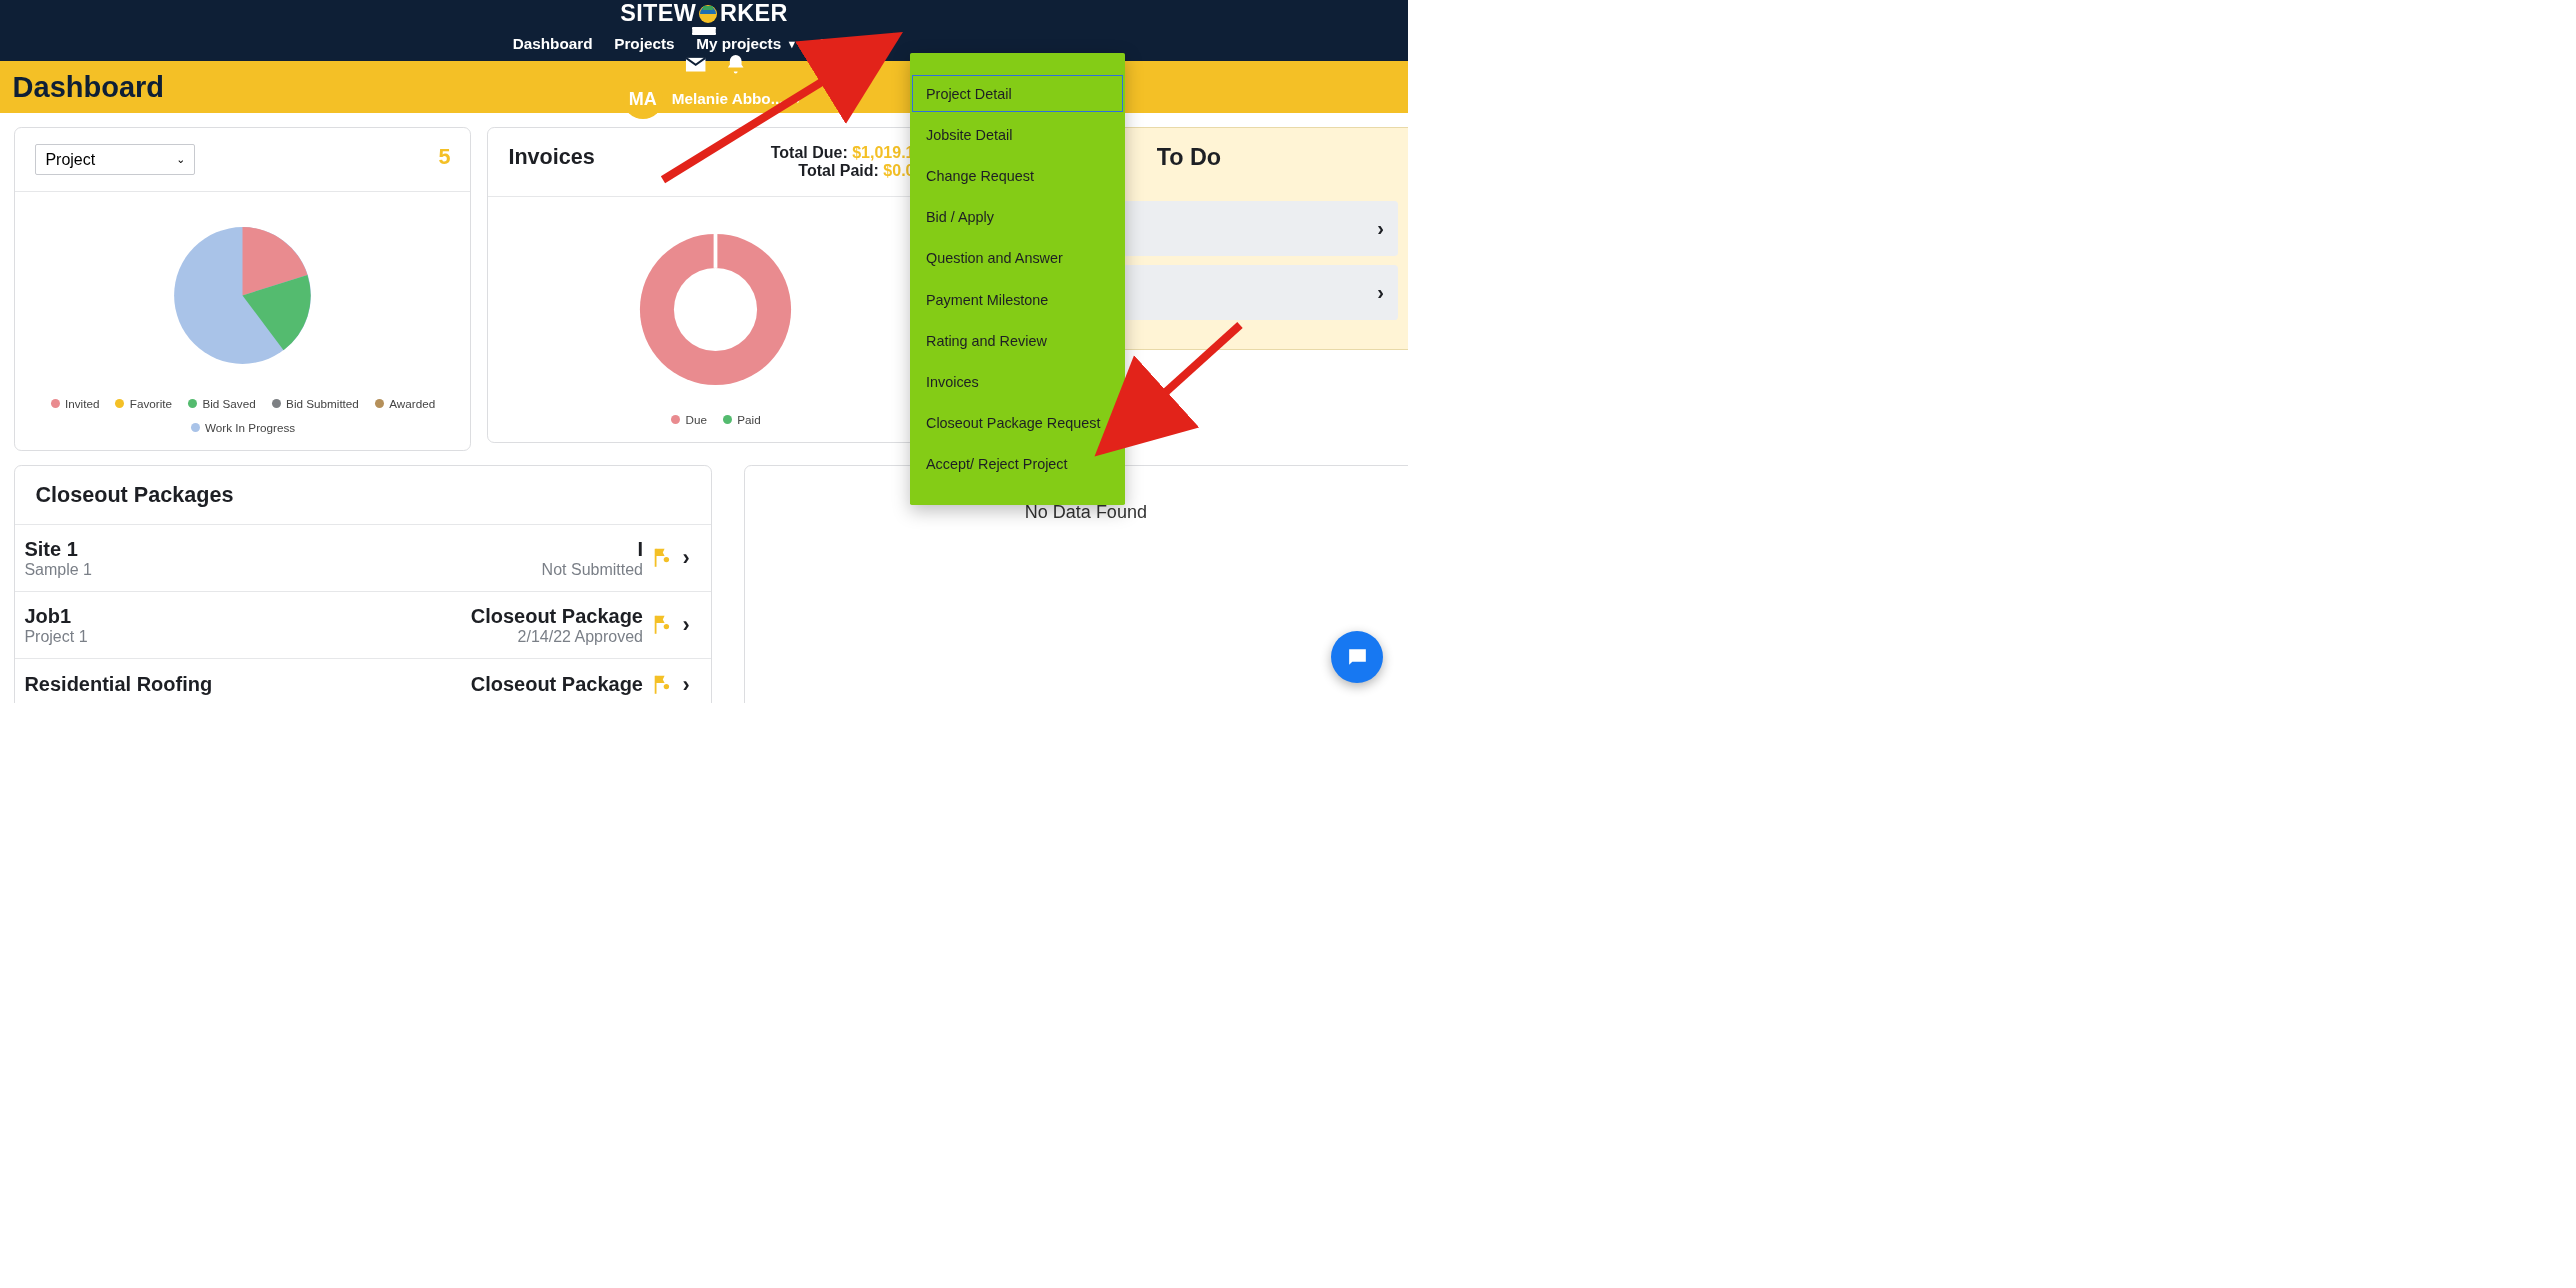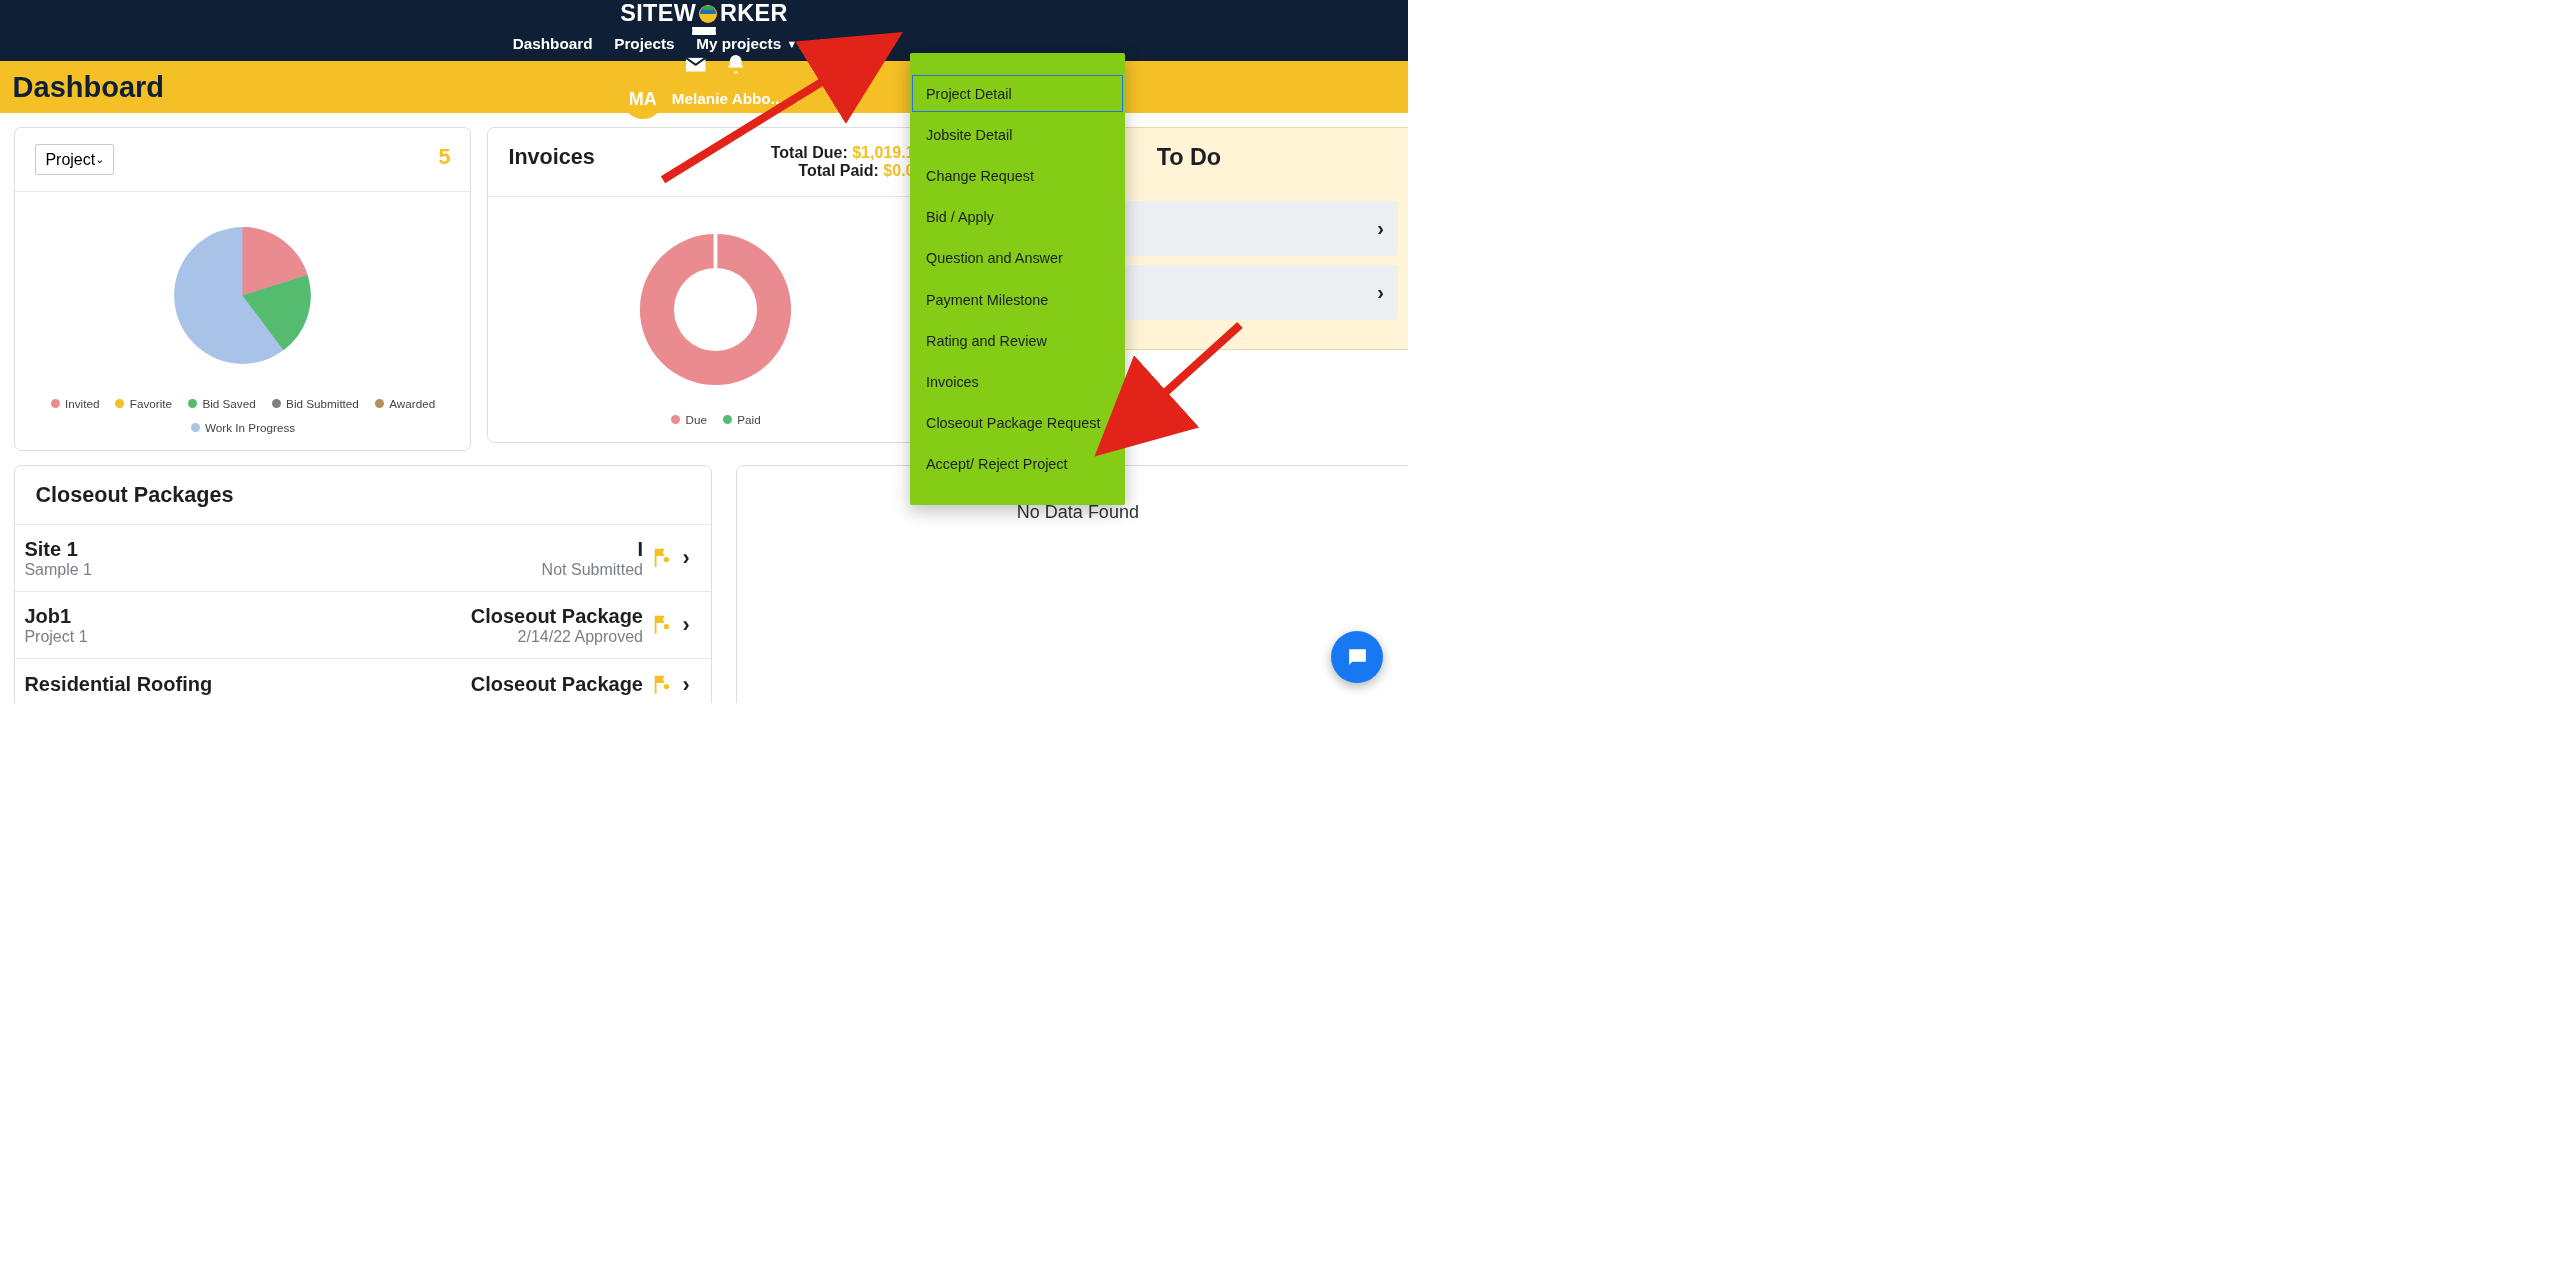--- a/index.html
+++ b/index.html
@@ -27,40 +27,40 @@
 .titlebar { background:#f4c026; height:52px; display:flex; align-items:center; padding:0 12.6px; }
 .titlebar h1 { color:#0e1f36; font-size:29px; font-weight:700; }
 
 
 .content { padding:14.4px; display:grid; grid-template-columns: 457px 457px 457px; gap:16px; align-items:start; }
 
 .card { background:#fff; border:0.9px solid #dcdde0; border-radius:7.2px; overflow:hidden; }
 .card-header { padding:16px 20px; border-bottom:0.9px solid #e6e7e9; display:flex; justify-content:space-between; align-items:flex-start; }
 .card-title { font-size:21.6px; font-weight:700; color:#1d1f24; }
 
-.select { border:0.9px solid #c8cacf; border-radius:2px; padding:5.4px 9px; font-size:16px; display:flex; align-items:center; cursor:pointer; }
+.select { border:0.9px solid #c8cacf; border-radius:2px; padding:5.4px 9px; font-size:16px; display:flex; align-items:center; gap:81px; cursor:pointer; }
 .count-badge { color:#f4c026; font-size:21.6px; font-weight:700; }
 
 .project-card .chart-area { padding:18px 0 9px; text-align:center; }
 .legend { display:flex; flex-wrap:wrap; justify-content:center; gap:10.8px 16px; font-size:11.7px; color:#444; padding:3.6px 27px 16px;text-align:center; }
 .legend-item { display:flex; align-items:center; gap:5.4px; }
 .dot { width:9px; height:9px; border-radius:50%; display:inline-block; }
 
 .invoice-head-right { text-align:right; font-size:16px; font-weight:700; color:#1d1f24; }
 .amt { color:#f4c026; }
 .invoice-card .chart-area { padding:18px 0 1.8px; text-align:center; }
 
 
 .todo-card { background:#fff4d5; border:0.9px solid #e8d9a8; border-radius:7.2px; padding:16px 0 20px; }
 .todo-title { text-align:center; font-size:23.4px; font-weight:700; color:#1d1f24; margin-bottom:30px; }
 .todo-row { background:#eceef1; margin:9px 18px; border-radius:3.6px; padding:16px 14.4px; font-size:16px; font-weight:700; color:#1d1f24; display:flex; justify-content:space-between; align-items:center; }
 .todo-row .chev-r { color:#1d1f24; font-size:20px; }
 
 
-.row2 { padding:0 14.4px; display:grid; grid-template-columns: 698px 683px; gap:24px; }
+.row2 { padding:0 14.4px; display:grid; grid-template-columns: 698px 683px; gap:32px; }
 .closeout-card .card-body { max-height:207px; overflow:auto; }
 .cp-row { display:flex; justify-content:space-between; align-items:center; padding:12.6px 21.6px 12.6px 9px; border-bottom:0.9px solid #e6e7e9; }
 .cp-left .t1 { font-size:20px; font-weight:700; color:#1d1f24; }
 .cp-left .t2 { font-size:16px; color:#7a7f87; }
 .cp-right { display:flex; align-items:center; gap:9px; }
 .cp-r-text { text-align:right; }
 .cp-r-text .t1 { font-size:20px; font-weight:700; color:#1d1f24; }
 .cp-r-text .t2 { font-size:16px; color:#7a7f87; }
 .flag { width:21.6px; height:21.6px; }
 .row-chev { font-size:21.6px; font-weight:900; color:#1d1f24; }

